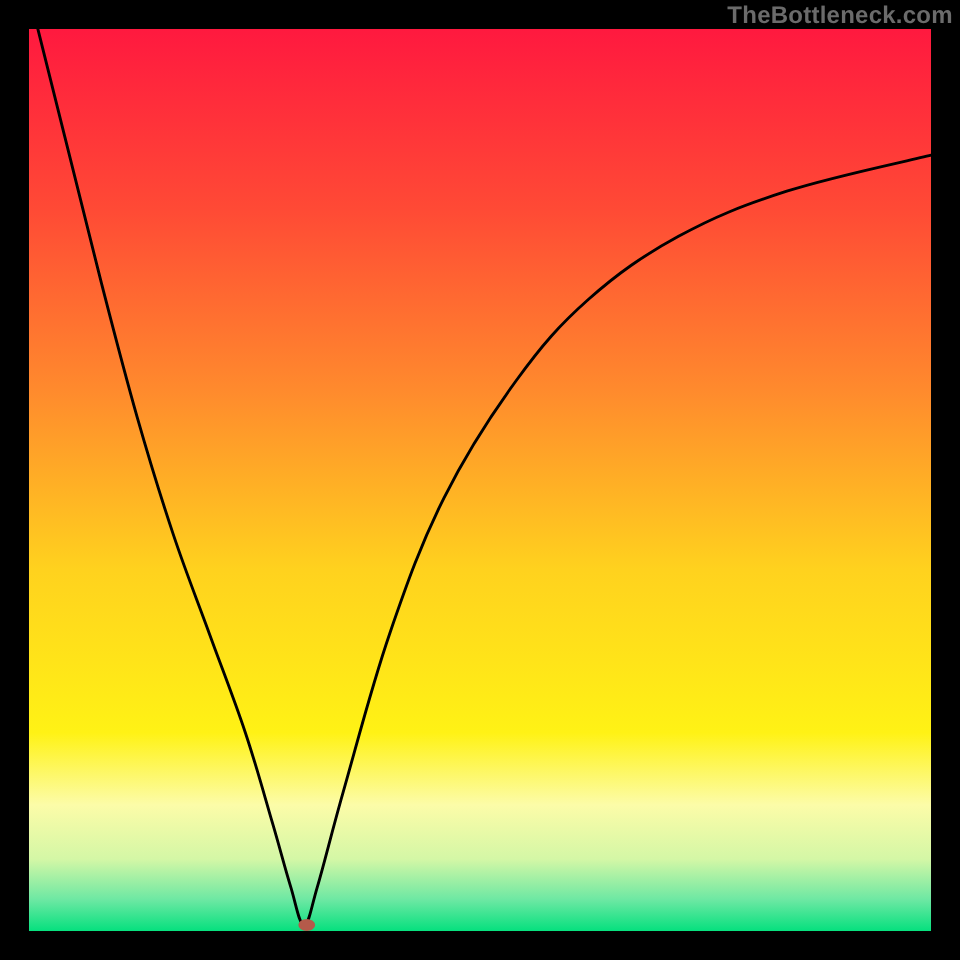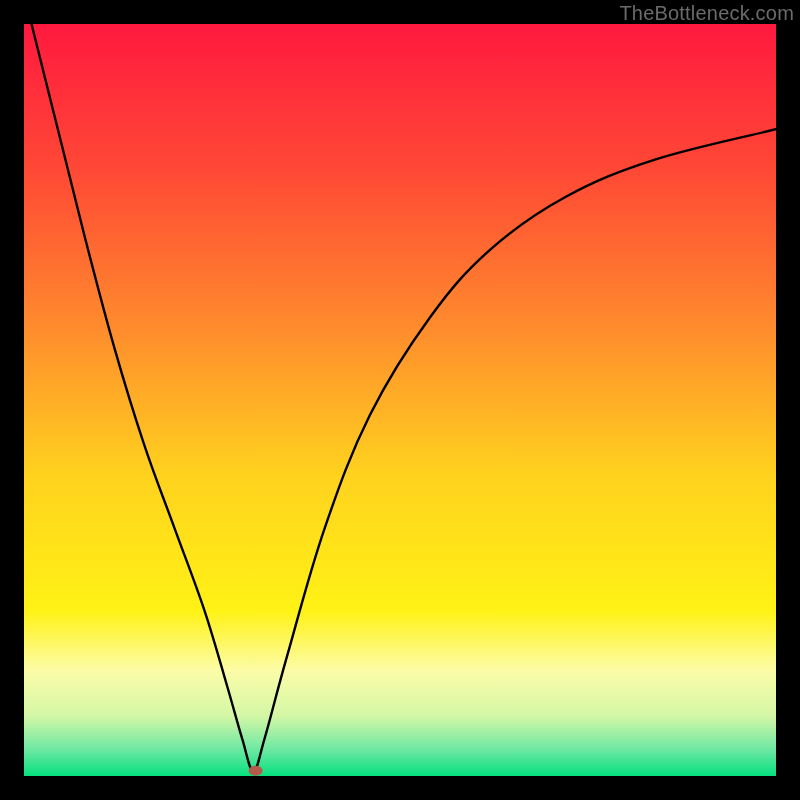--- a/index.html
+++ b/index.html
@@ -23,21 +23,21 @@
     top: 24px;
     width: 752px;
     height: 752px;
     overflow: hidden;
   }
   .watermark {
     position: absolute;
     top: 2px;
     right: 6px;
     font-size: 20px;
-    font-weight: 400;
+    font-weight: 700;
     color: #6b6b6b;
     letter-spacing: 0.2px;
     z-index: 5;
     user-select: none;
   }
   svg { display: block; }
   .curve {
     fill: none;
     stroke: #000;
     stroke-width: 2.4;

